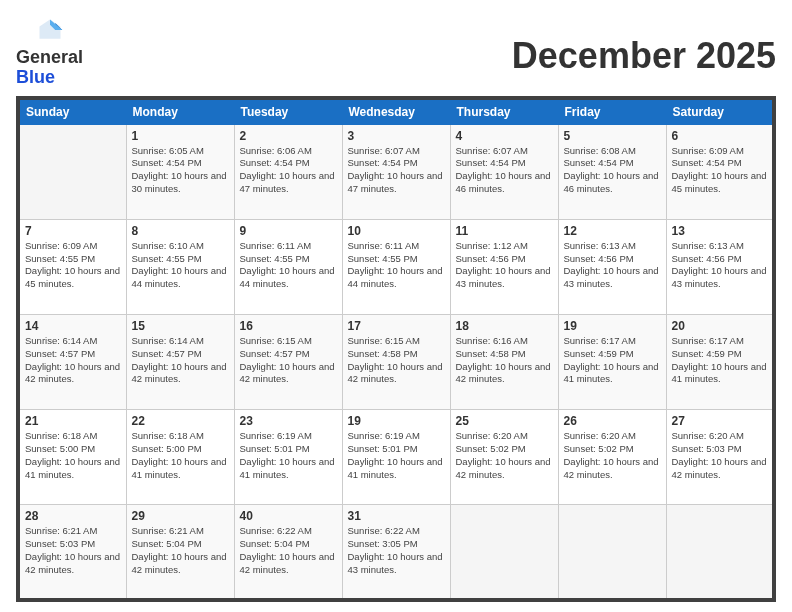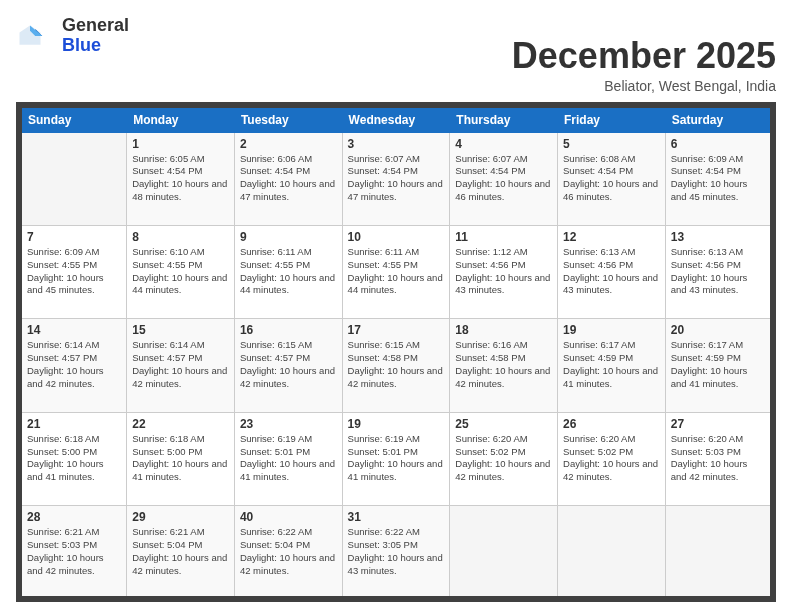--- a/index.html
+++ b/index.html
@@ -19,21 +19,22 @@
     }
     .header {
       display: flex;
       align-items: flex-start;
       justify-content: space-between;
       margin-bottom: 8px;
     }
     .logo {
       display: flex;
       align-items: center;
-      gap: 18px;
+      gap: 4px;
+      flex-direction: column;
     }
     .logo-text {
       font-size: 18px;
       font-weight: bold;
       line-height: 1.1;
     }
     .logo-general { color: #333; }
     .logo-blue { color: #1d4ed8; }
     .logo-icon {
       width: 28px;
@@ -49,21 +50,21 @@
       line-height: 1.1;
       margin-top: 20px;
     }
     .location {
       font-size: 14px;
       color: #555;
       margin-top: 2px;
     }
     .calendar {
       flex: 1;
-      border: 6px solid #404040;
+      border: 4px solid #404040;
       border-collapse: collapse;
       width: 100%;
       table-layout: fixed;
     }
     .calendar th {
       background-color: #1a6fc4;
       color: #fff;
       font-size: 12px;
       font-weight: bold;
       text-align: left;
@@ -114,21 +115,20 @@
         <polygon points="22,8 30,16 22,16" fill="#1a6fc4"></polygon>
         <polygon points="16,4 30,16 22,16 16,10" fill="#5aaeee"></polygon>
       </svg>
       <div class="logo-text">
         <span class="logo-general">General</span><br>
         <span class="logo-blue">Blue</span>
       </div>
     </div>
     <div class="title-block">
       <div class="month-title">December 2025</div>
-      <div class="location">Beliator, West Bengal, India</div>
     </div>
   </div>
 
   <table class="calendar">
     <thead>
       <tr>
         <th>Sunday</th>
         <th>Monday</th>
         <th>Tuesday</th>
         <th>Wednesday</th>
@@ -138,21 +138,21 @@
       </tr>
     </thead>
     <tbody id="calendar-body">
     <tr>
           <td class="empty-cell"></td>
           <td>
           <span class="day-number">1</span>
           <div class="day-info">
             <span>Sunrise: 6:05 AM</span><br>
             <span>Sunset: 4:54 PM</span><br>
-            <span>Daylight: 10 hours and 48 minutes.</span>
+            <span>Daylight: 10 hours and 30 minutes.</span>
           </div>
         </td>
           <td>
           <span class="day-number">2</span>
           <div class="day-info">
             <span>Sunrise: 6:06 AM</span><br>
             <span>Sunset: 4:54 PM</span><br>
             <span>Daylight: 10 hours and 47 minutes.</span>
           </div>
         </td>

